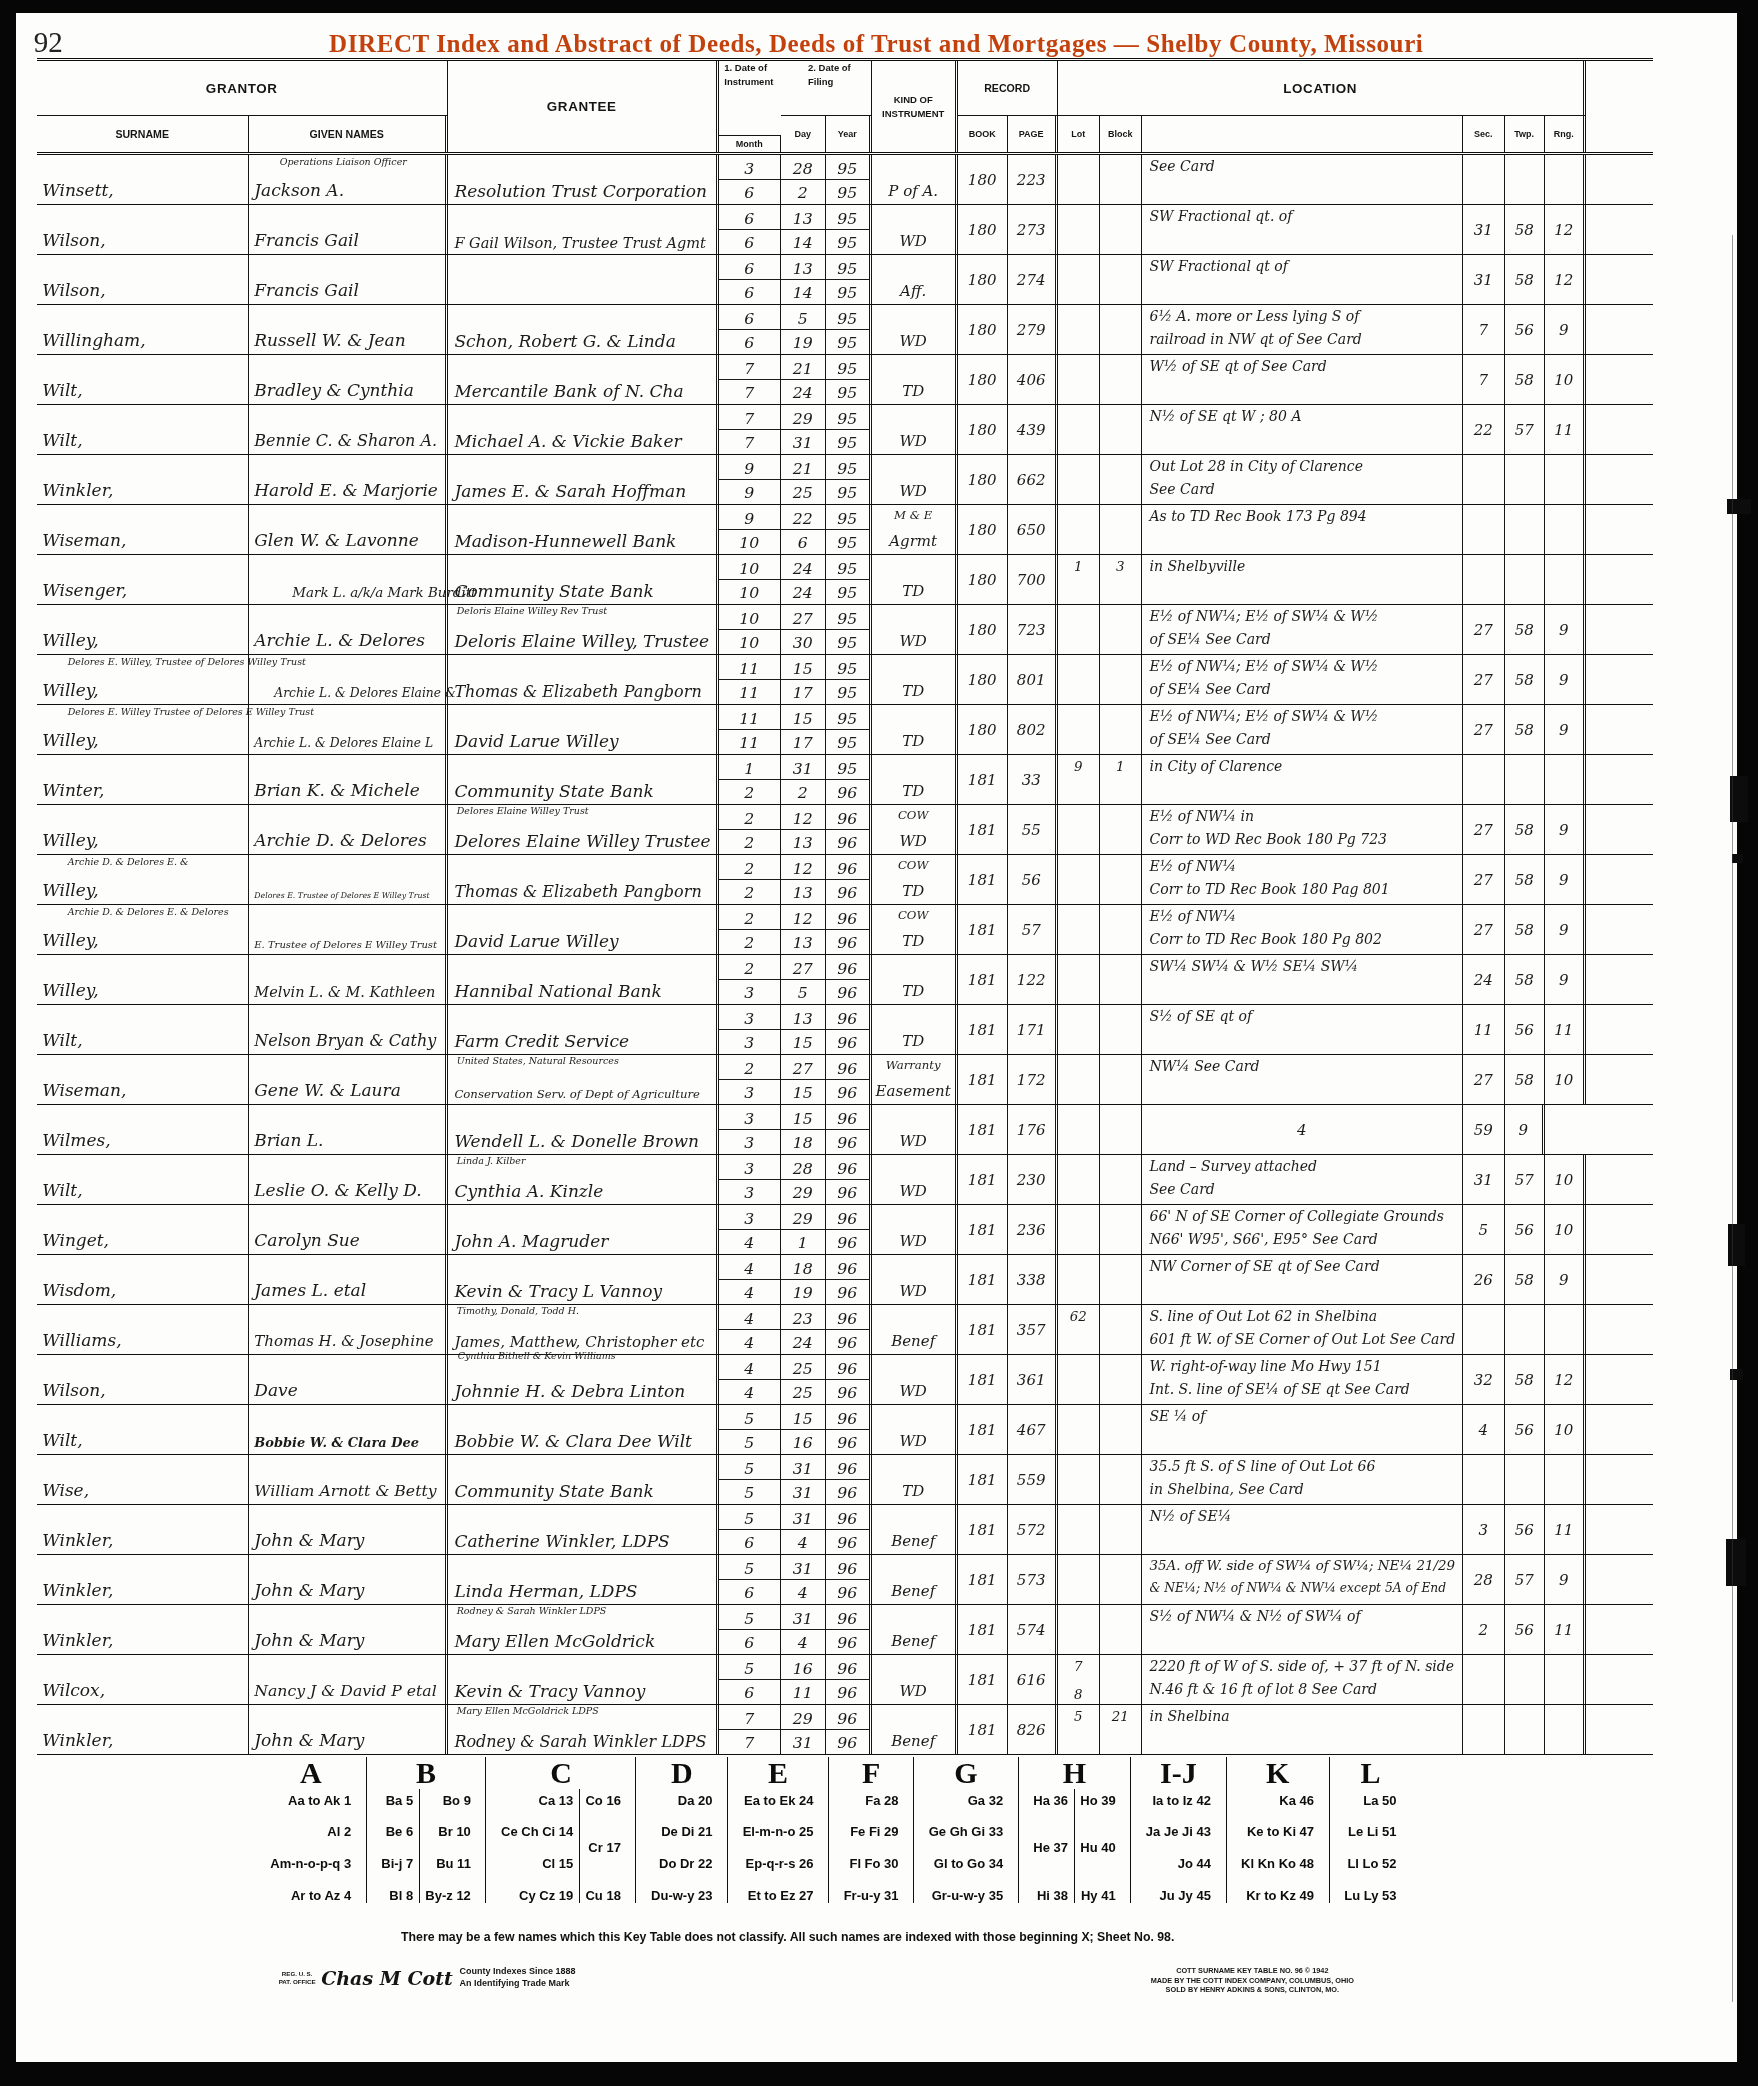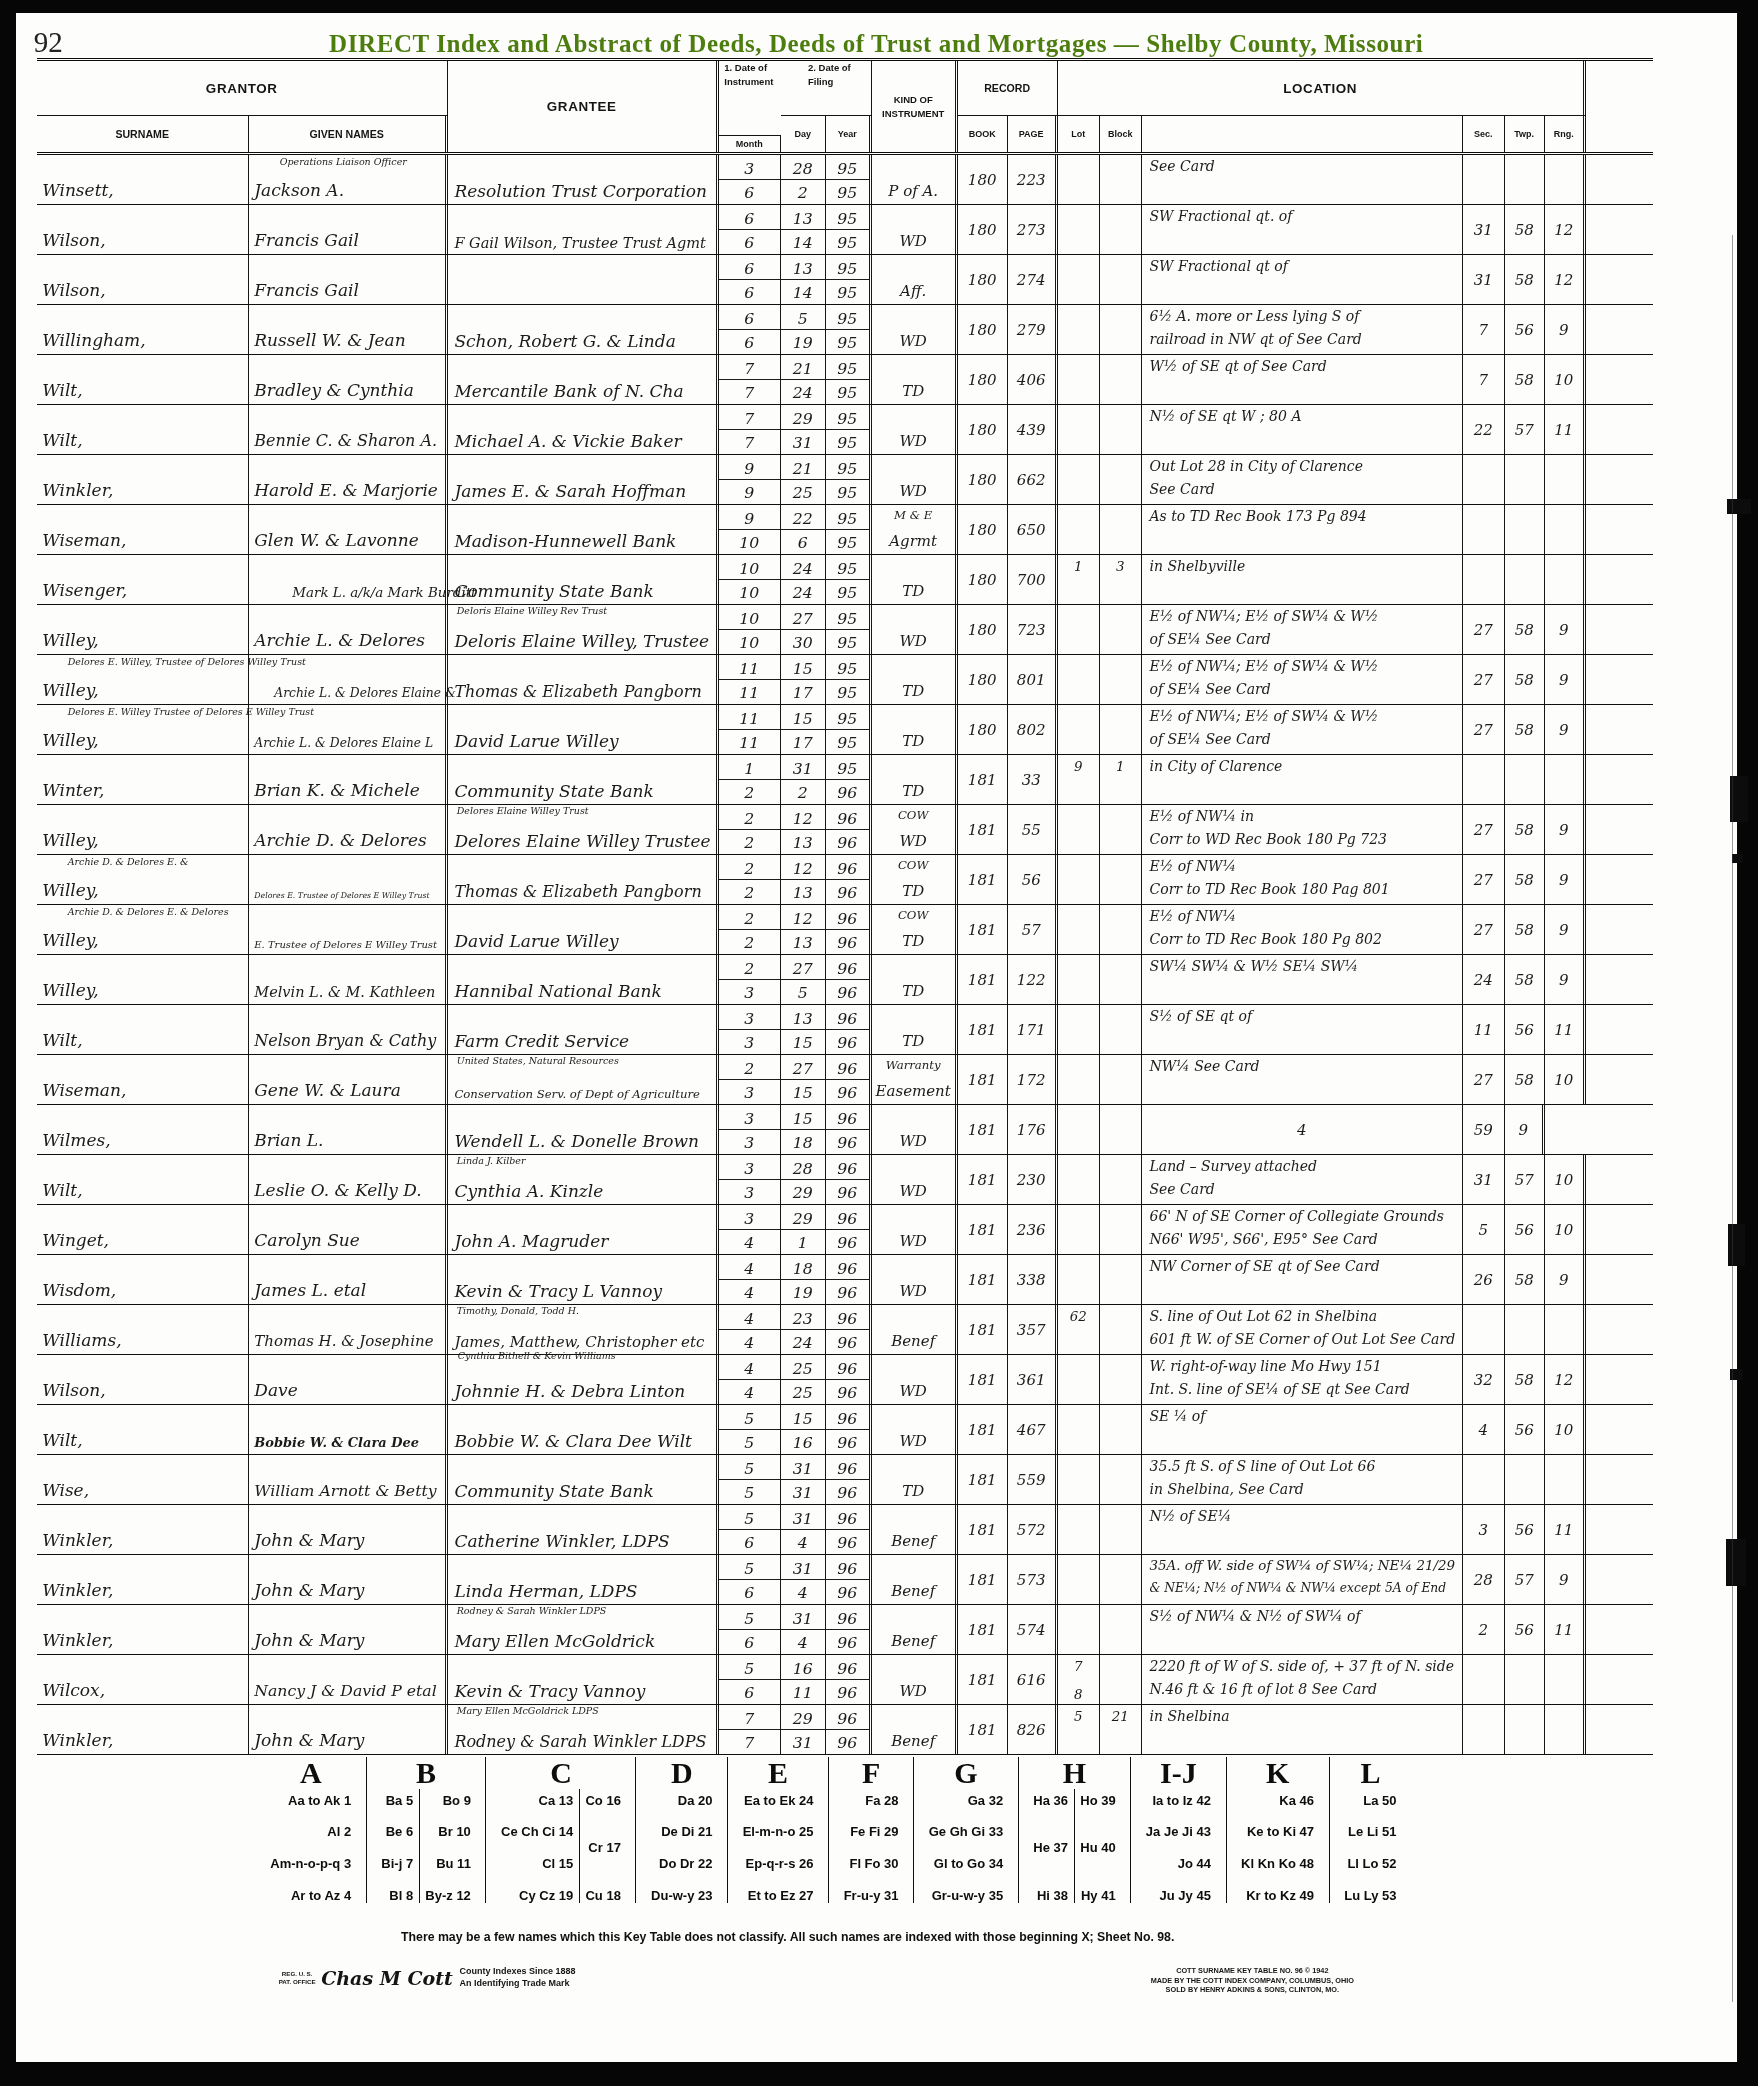--- a/index.html
+++ b/index.html
@@ -1,20 +1,20 @@
 <!DOCTYPE html>
 <html style="font-size:9px"><head>
 <meta charset="utf-8">
 <style>
   html,body{margin:0;padding:0;}
   body{width:1759px;height:2087px;position:relative;background:#060606;font-family:"Liberation Sans",sans-serif;}
   .page{position:absolute;left:15.7px;top:13.4px;width:1721px;height:2049px;background:#fdfdfb;color:#161616;}
   .pageno{position:absolute;left:18px;top:12.3px;font-family:"Liberation Serif",serif;font-size:29px;color:#222;}
   .title{position:absolute;left:0;top:17px;width:100%;text-align:center;font-family:"Liberation Serif",serif;
-         font-weight:bold;font-size:25px;letter-spacing:0.6px;color:#4d7c0f;}
+         font-weight:bold;font-size:25px;letter-spacing:0.6px;color:#c2410c;}
   .sheet{position:absolute;left:21px;top:45px;width:1616px;}
   .grid{display:grid;grid-template-columns:212px 199px 271px 62px 45px 46px 86px 50px 50px 42px 42px 321px 42px 40px 41px 64px;}
   .hdr{border-top:3.9px double #0d0d0d;border-bottom:3.4px double #0d0d0d;grid-template-rows:54px 37px;}
   .hc{border-right:1.1px solid #141414;box-sizing:border-box;display:flex;align-items:center;justify-content:center;
       font-weight:bold;color:#151515;}
   .hc.dbl{border-right:3.4px double #141414;}
   .hc.nob{border-right:none;}
   .hc.topline{border-top:1.1px solid #141414;}
   .h-big{font-size:13.4px;letter-spacing:0.6px;}
   .h-sub{font-size:10.6px;}

